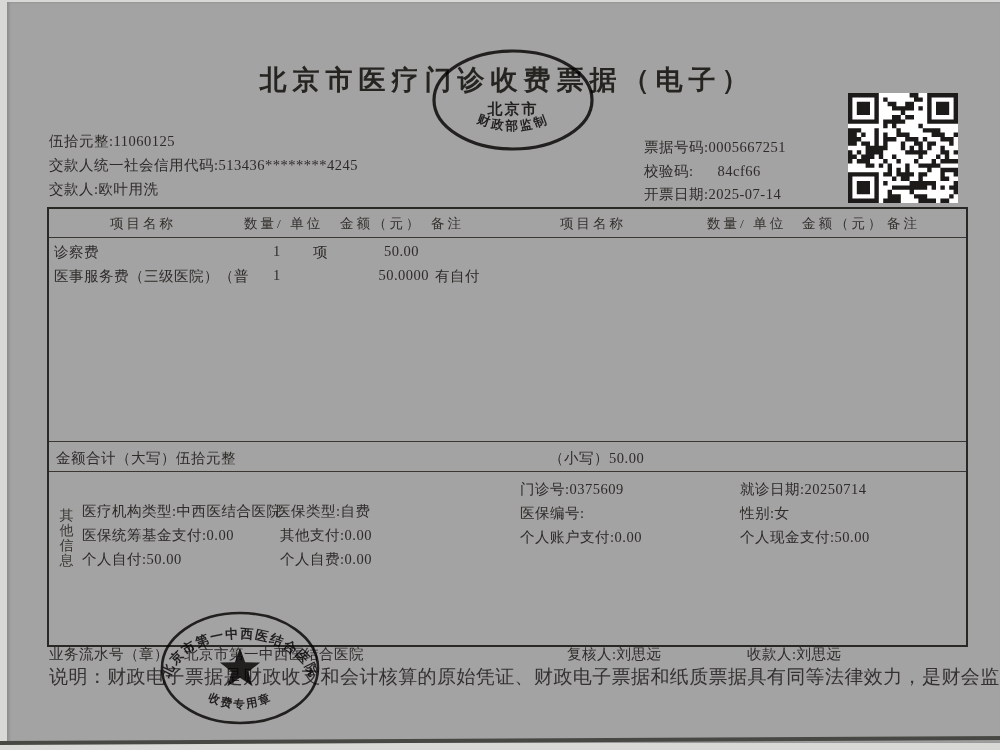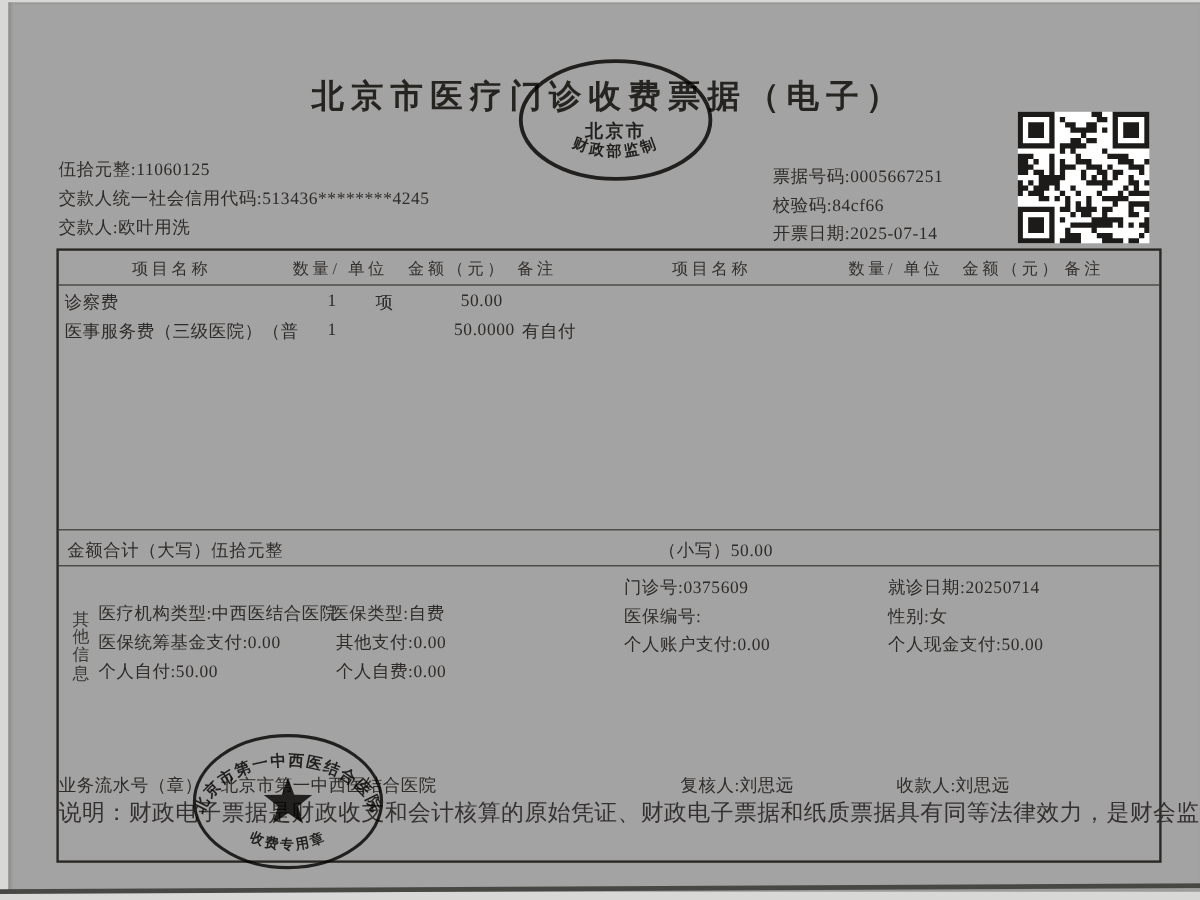--- a/index.html
+++ b/index.html
@@ -8,21 +8,21 @@
   .stage { position:absolute; inset:0; }
   .page { position:absolute; left:7px; top:2px; width:993px; height:741px;
           background:#a3a3a3; box-shadow:inset 2px 0 3px rgba(0,0,0,.15); }
   .bottom-edge { position:absolute; left:-6px; top:741px; width:1015px; height:4px;
           background:#474744; transform:rotate(-0.28deg); transform-origin:left center; }
   .t { position:absolute; white-space:nowrap; }
   .title { left:0; top:60px; width:1000px; text-align:center; font-size:27px;
            font-weight:bold; letter-spacing:6px; color:#262421; }
   .f14 { font-size:14.5px; letter-spacing:.5px; }
   .hdrcell { font-size:13.5px; letter-spacing:3px; color:#33302d; }
-  .tbl { position:absolute; left:40px; top:205px; width:921px; height:512px;
+  .tbl { position:absolute; left:40px; top:205px; width:921px; height:440px;
          border:2px solid #2a2825; background:transparent; }
   .hline { position:absolute; left:0; right:0; height:0; border-top:1.6px solid #3a3733; }
   .amt { text-align:right; }
   .vlabel { writing-mode:vertical-rl; text-orientation:upright; letter-spacing:15px;
             font-size:14px; color:#3a3733; }
   .stamp { position:absolute; mix-blend-mode:multiply; opacity:.88; }
   .stamp text { fill:#161412; font-family:"Liberation Serif","DejaVu Serif",serif; }
   svg path.ink, svg ellipse.ink { stroke:#161412; fill:none; }
   .qr { position:absolute; left:841px; top:91px; }
   .note { font-size:19px; letter-spacing:.4px; color:#343130; }
@@ -58,21 +58,21 @@
       <span>交款人统一社会信用代码:</span><span>513436********4245</span>
     </div>
     <div class="t f14" style="left:42px;top:178px">
       <span>交款人:</span><span>欧叶用洗</span>
     </div>
 
     <div class="t f14" style="left:637px;top:136px">
       <span>票据号码:</span><span>0005667251</span>
     </div>
     <div class="t f14" style="left:637px;top:160px">
-      <span>校验码:</span><span style="margin-left:0">84cf66</span>
+      <span>校验码:</span><span style="margin-left:24px">84cf66</span>
     </div>
     <div class="t f14" style="left:637px;top:183px">
       <span>开票日期:</span><span>2025-07-14</span>
     </div>
 
     <div class="tbl">
 
       <div class="t hdrcell" style="left:61px;top:6px">项目名称</div>
       <div class="t hdrcell" style="left:195px;top:6px">数量/ 单位</div>
       <div class="t hdrcell" style="left:291px;top:6px">金额（元）</div>

